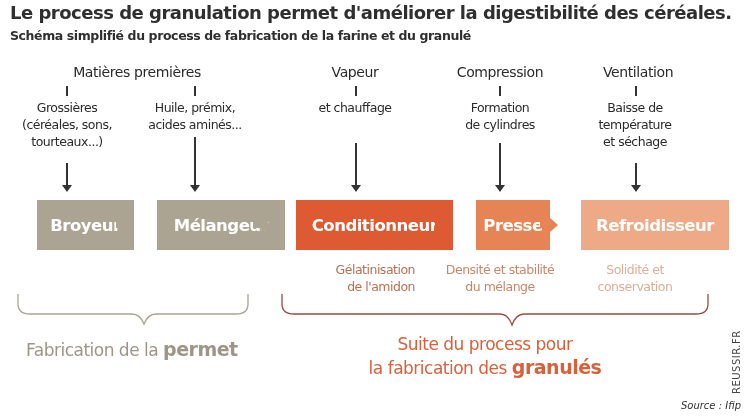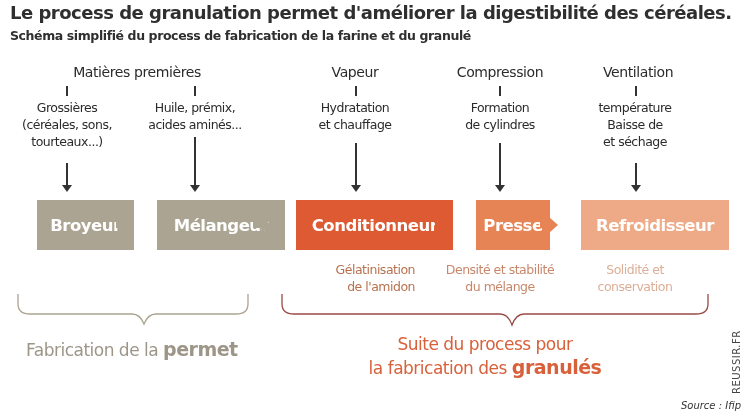--- a/index.html
+++ b/index.html
@@ -46,40 +46,39 @@
   <div>acides aminés...</div>
 </div>
 <div class="abs arrow-line" style="left:66px; top:163px; height:22px;"></div>
 <div class="abs arrow-head" style="left:62px; top:185px;"></div>
 <div class="abs arrow-line" style="left:194px; top:137px; height:48px;"></div>
 <div class="abs arrow-head" style="left:190px; top:185px;"></div>
 
 <div class="abs head" style="left:305px; top:64px; width:100px;">Vapeur</div>
 <div class="abs tick" style="left:355px; top:86px; height:10px;"></div>
 <div class="abs desc" style="left:300px; top:99px; width:110px;">
-  <div>Hydratation</div>
   <div>et chauffage</div>
 </div>
 <div class="abs arrow-line" style="left:355px; top:143px; height:42px;"></div>
 <div class="abs arrow-head" style="left:351px; top:185px;"></div>
 
 <div class="abs head" style="left:440px; top:64px; width:120px;">Compression</div>
 <div class="abs tick" style="left:499px; top:86px; height:10px;"></div>
 <div class="abs desc" style="left:445px; top:99px; width:110px;">
   <div>Formation</div>
   <div>de cylindres</div>
 </div>
 <div class="abs arrow-line" style="left:499px; top:143px; height:42px;"></div>
 <div class="abs arrow-head" style="left:495px; top:185px;"></div>
 
 <div class="abs head" style="left:583px; top:64px; width:110px;">Ventilation</div>
 <div class="abs tick" style="left:635px; top:86px; height:10px;"></div>
 <div class="abs desc" style="left:580px; top:99px; width:110px;">
+  <div>Baisse de</div>
   <div>température</div>
-  <div>Baisse de</div>
   <div>et séchage</div>
 </div>
 <div class="abs arrow-line" style="left:635px; top:163px; height:22px;"></div>
 <div class="abs arrow-head" style="left:631px; top:185px;"></div>
 
 <div class="abs box" style="left:17px; width:97px; background:#aca492;">Broyeur</div>
 <div class="abs box" style="left:137px; width:128px; background:#aca492;">Mélangeur</div>
 <div class="abs box" style="left:276px; width:157px; background:#de5a33;">Conditionneur</div>
 <div class="abs box" style="left:456px; width:74px; background:#e78456;">Presse</div>
 <div class="abs box" style="left:561px; width:148px; background:#eeaa86;">Refroidisseur</div>

